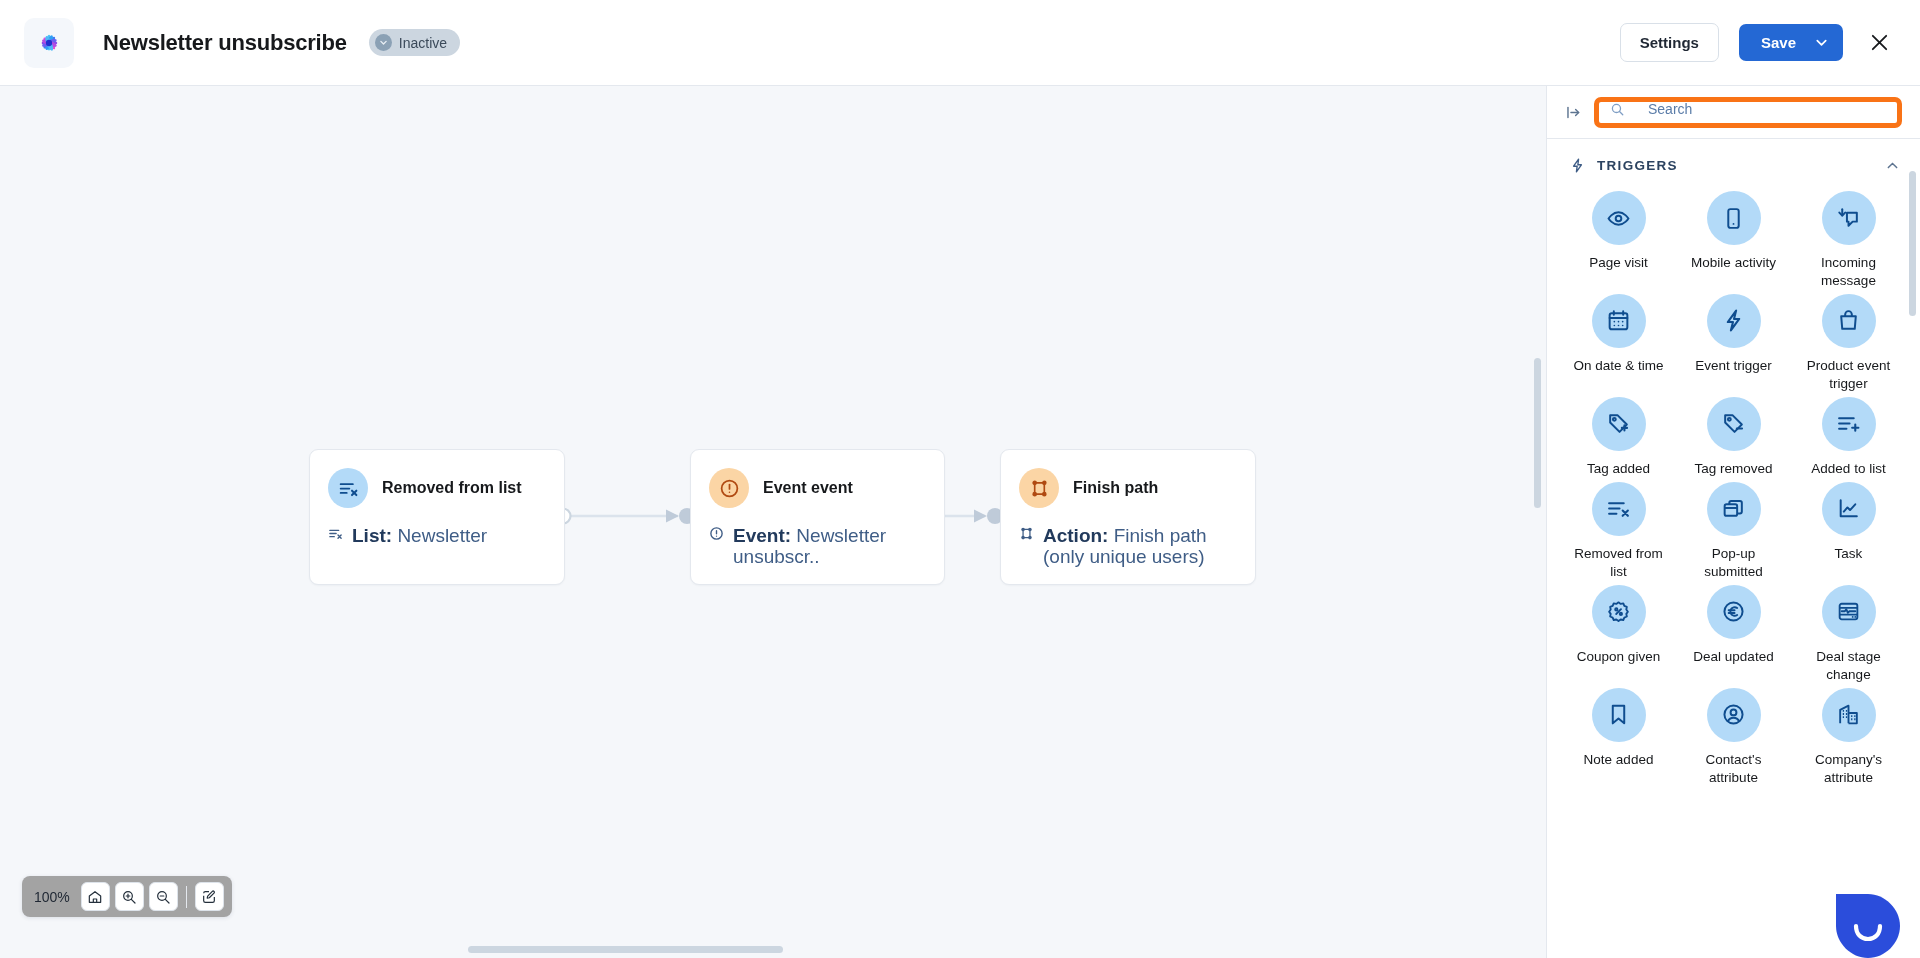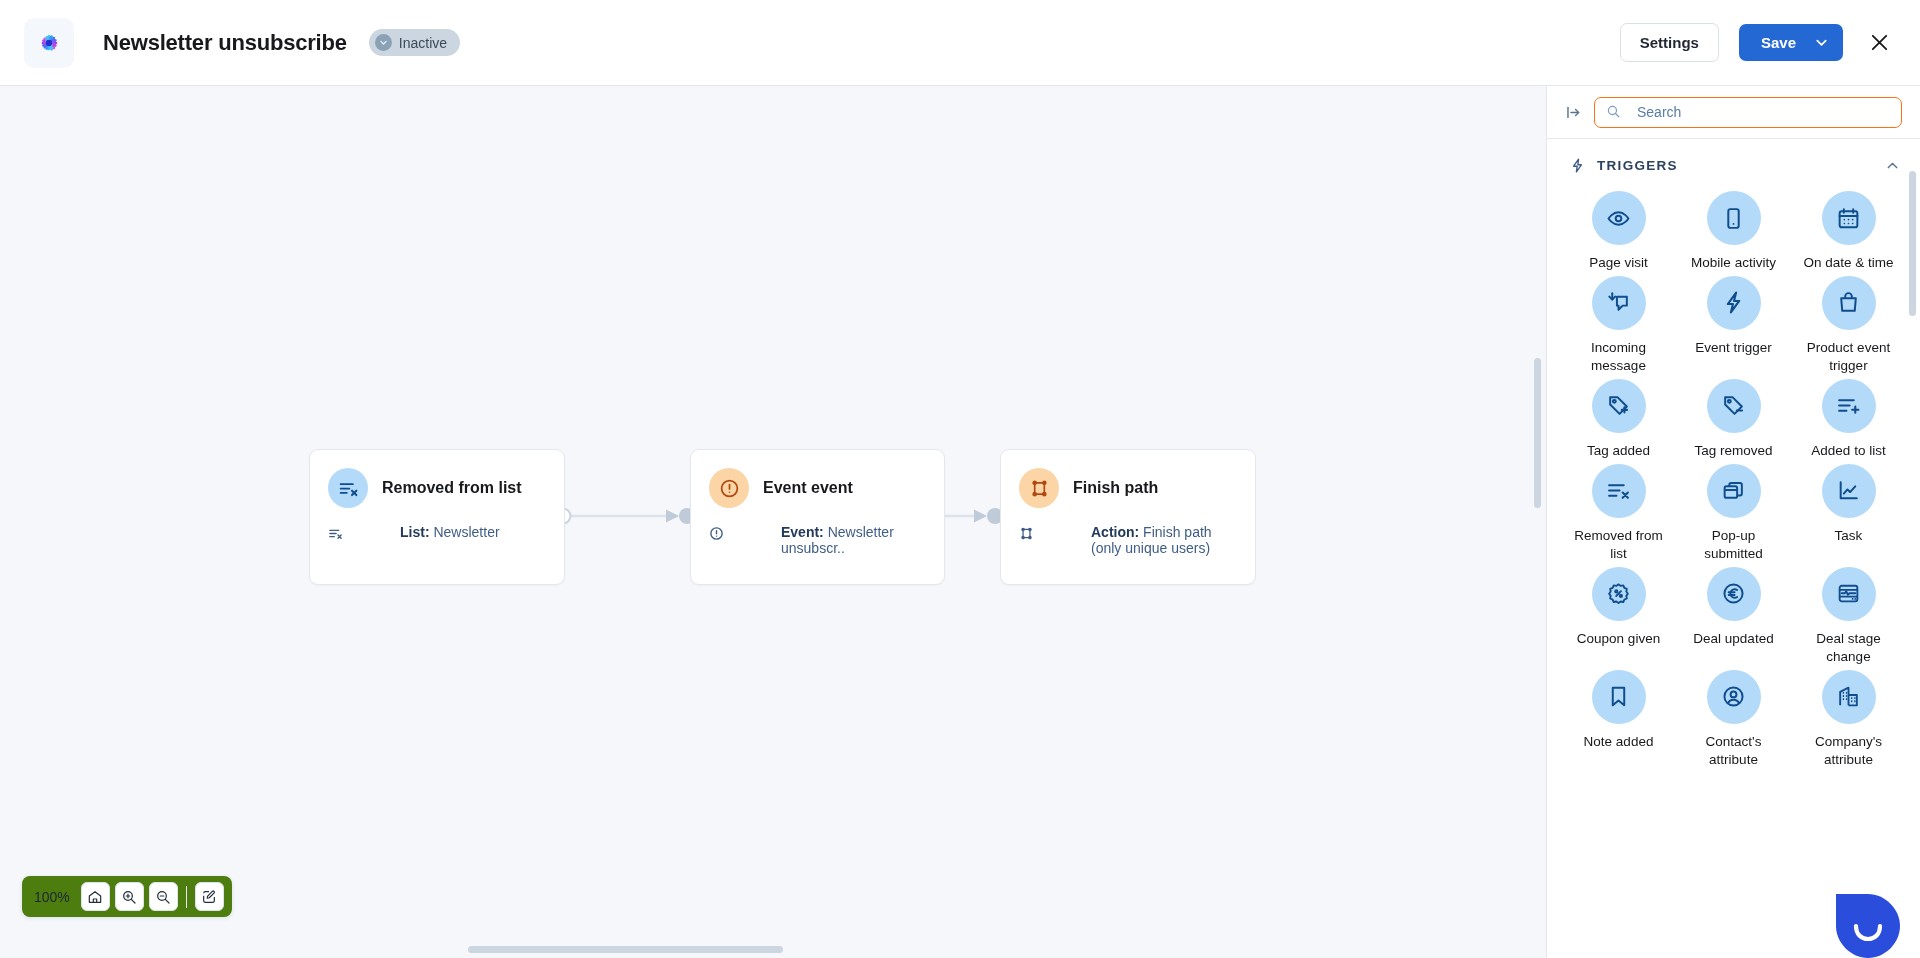--- a/index.html
+++ b/index.html
@@ -67,27 +67,27 @@
   .node-head { display: flex; align-items: center; gap: 14px; padding: 18px 18px 0 18px; }
   .node-icon {
     width: 40px; height: 40px; border-radius: 50%;
     display: flex; align-items: center; justify-content: center; flex: 0 0 auto;
   }
   .node-icon.blue { background: #b3daf8; color: #0f4d8f; }
   .node-icon.orange { background: #fbd5a5; color: #b04a12; }
   .node-title { font-size: 16px; font-weight: bold; color: #17191c; }
   .node-body { display: flex; gap: 9px; padding: 17px 18px 18px 18px; }
   .node-body-icon { flex: 0 0 auto; color: #3f5d86; margin-top: 1px; }
-  .node-meta { font-size: 14px; color: #3f5d86; line-height: 1.12em; margin-left: 48px; }
+  .node-meta { font-size: 19px; color: #3f5d86; line-height: 1.12em; }
   .node-meta b { color: #223a5c; font-weight: bold; }
 
   
   .zoom-toolbar {
     position: absolute; left: 22px; bottom: 41px;
-    background: #4d7c0f; border-radius: 8px; box-shadow: 0 1px 4px rgba(30,50,80,0.12);
+    background: #a3a3a3; border-radius: 8px; box-shadow: 0 1px 4px rgba(30,50,80,0.12);
     display: flex; align-items: center; gap: 5px; padding: 6px 8px;
   }
   .zoom-pct { font-size: 14px; color: #1f2733; padding: 0 6px 0 4px; }
   .zoom-btn {
     width: 29px; height: 29px; border: 1px solid #dde3ea; border-radius: 6px;
     background: #fff; display: flex; align-items: center; justify-content: center;
     cursor: pointer; color: #25303c;
   }
   .zoom-sep { width: 1px; height: 22px; background: #e4e8ee; margin: 0 3px; }
 
@@ -105,22 +105,22 @@
   .panel {
     position: absolute; top: 86px; right: 0; width: 374px; height: 872px;
     background: #fff; border-left: 1px solid #e4e8ee;
   }
   .panel-search-row {
     display: flex; align-items: center; gap: 12px;
     padding: 15px 18px; border-bottom: 1px solid #e4e8ee; height: 53px;
   }
   .collapse-icon { color: #5d7490; flex: 0 0 auto; cursor: pointer; display:flex; }
   .search-wrap {
-    flex: 1; display: flex; align-items: flex-start; gap: 16px;
-    border: 1px solid #f97316; border-radius: 7px; padding: 6px 11px; height: 31px;
+    flex: 1; display: flex; align-items: flex-end; gap: 23px;
+    border: 5px solid #f97316; border-radius: 7px; padding: 6px 11px; height: 31px;
   }
   .search-input {
     border: none; outline: none; font-size: 14px; color: #3f5d86;
     font-family: "Liberation Sans", sans-serif; width: 100%; background: transparent;
   }
   .search-input::placeholder { color: #5a7ca8; }
 
   .section-head {
     display: flex; align-items: center; gap: 11px;
     padding: 18px 20px 13px 22px; cursor: pointer;
@@ -405,48 +405,48 @@
             <svg width="25" height="25" viewBox="0 0 24 24" fill="none" stroke="currentColor" stroke-width="1.9">
               <rect x="7" y="3" width="10" height="18" rx="2"></rect>
                 <circle cx="12" cy="17.2" r="0.9" fill="currentColor" stroke="none"></circle>
             </svg>
           </span>
           <span class="tile-label">Mobile activity</span>
         </div>
 
         <div class="tile">
           <span class="tile-circle">
+            <svg width="25" height="25" viewBox="0 0 24 24" fill="none" stroke="currentColor" stroke-width="1.9" stroke-linecap="round" stroke-linejoin="round">
+              <path d="M6 3v6"></path>
+                <path d="M3.2 6.3 6 9.2 8.8 6.3"></path>
+              <path d="M10.5 6.5H20v8.5h-4l-4 4v-4h-1.5z"></path>
+            </svg>
+          </span>
+          <span class="tile-label">Incoming message</span>
+        </div>
+
+        <div class="tile">
+          <span class="tile-circle">
             <svg width="25" height="25" viewBox="0 0 24 24" fill="none" stroke="currentColor" stroke-width="1.9" stroke-linecap="round">
               <rect x="3.5" y="5" width="17" height="15.5" rx="2"></rect>
                 <path d="M3.5 9.5h17"></path>
               <path d="M7.5 3v3.5M16.5 3v3.5"></path>
               <circle cx="8" cy="13" r="0.8" fill="currentColor" stroke="none"></circle>
                 <circle cx="12" cy="13" r="0.8" fill="currentColor" stroke="none"></circle>
                 <circle cx="16" cy="13" r="0.8" fill="currentColor" stroke="none"></circle>
               <circle cx="8" cy="16.8" r="0.8" fill="currentColor" stroke="none"></circle>
                 <circle cx="12" cy="16.8" r="0.8" fill="currentColor" stroke="none"></circle>
                 <circle cx="16" cy="16.8" r="0.8" fill="currentColor" stroke="none"></circle>
             </svg>
           </span>
           <span class="tile-label">On date &amp; time</span>
         </div>
 
         <div class="tile">
           <span class="tile-circle">
-            <svg width="25" height="25" viewBox="0 0 24 24" fill="none" stroke="currentColor" stroke-width="1.9" stroke-linecap="round" stroke-linejoin="round">
-              <path d="M6 3v6"></path>
-                <path d="M3.2 6.3 6 9.2 8.8 6.3"></path>
-              <path d="M10.5 6.5H20v8.5h-4l-4 4v-4h-1.5z"></path>
-            </svg>
-          </span>
-          <span class="tile-label">Incoming message</span>
-        </div>
-
-        <div class="tile">
-          <span class="tile-circle">
             <svg width="25" height="25" viewBox="0 0 24 24" fill="none" stroke="currentColor" stroke-width="2" stroke-linejoin="round">
               <path d="M14.5 2.5 6.5 13.5h5l-2 8 8-11h-5z"></path>
             </svg>
           </span>
           <span class="tile-label">Event trigger</span>
         </div>
 
         <div class="tile">
           <span class="tile-circle">
             <svg width="25" height="25" viewBox="0 0 24 24" fill="none" stroke="currentColor" stroke-width="1.9" stroke-linejoin="round">

